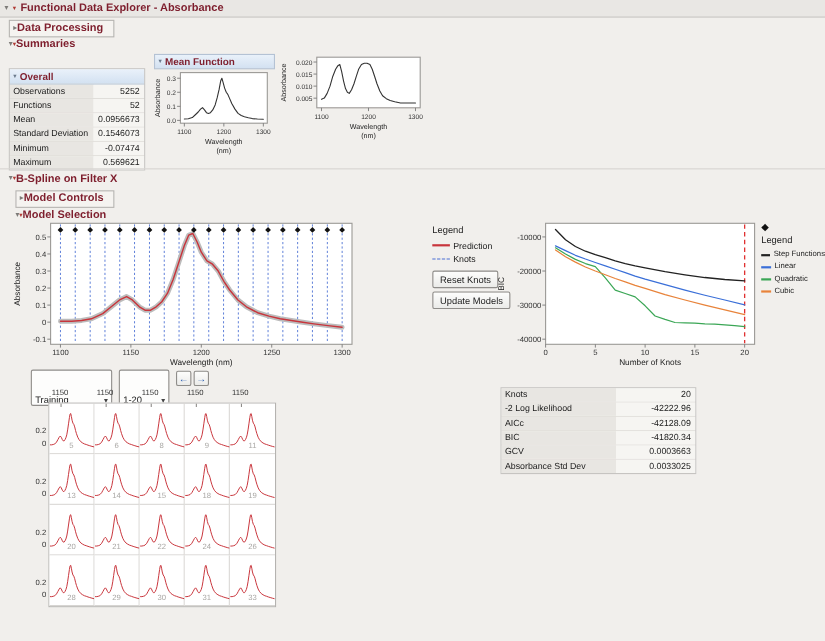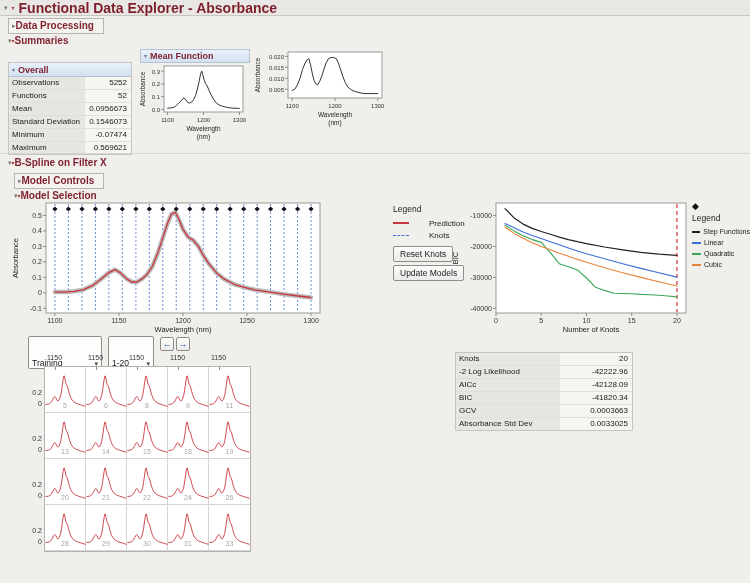--- a/index.html
+++ b/index.html
@@ -21,21 +21,21 @@
   .panel.nobody .panel-header { border:1px solid #b4c2d4; }
   .tri-panel { color:#6b7a8c; font-size:6px; line-height:1; }
   .trow { display:flex; font-size:8px; line-height:12px; }
   .trow + .trow { border-top:1px solid #e0deda; }
   .tlabel { background:#e8e6e2; padding:0 3px; flex:0 0 auto; }
   .tval { flex:1; text-align:right; padding:0 4px; background:#f6f5f2; }
   #panel-overall .tlabel { width:76px; }
   #panel-fit .tlabel { width:104px; }
   .chart-mount { line-height:0; }
   .legend-title { font-size:8.5px; color:#222; margin-bottom:3px; }
-  .legend-row { display:flex; align-items:center; gap:20px; height:12px; }
+  .legend-row { display:flex; align-items:center; gap:3px; height:12px; }
   .legend-swatch { display:inline-block; height:0; }
   .legend-label { font-size:8px; color:#222; white-space:nowrap; }
   #bic-legend .legend-label { font-size:7px; }
   #bic-legend .legend-row { height:11px; gap:3px; }
   .btn { position:absolute; font-size:8.5px; padding:2px 6px; background:linear-gradient(#fdfdfc,#ebebe9);
          border:1px solid #8f8d8a; border-radius:2px; color:#222; cursor:default; }
   .select { position:absolute; height:33px; border:1px solid #8f8d8a; background:#fdfdfc; font-size:8.5px;
             display:flex; align-items:flex-end; justify-content:space-between; padding:0 3px; border-radius:2px; }
   .select .arrow { font-size:7px; color:#444; }
   .navbtn { position:absolute; width:14px; height:14px; border:1px solid #8f8d8a; background:linear-gradient(#fdfdfc,#ebebe9);
@@ -50,21 +50,21 @@
   .ylab { position:absolute; width:20px; text-align:right; font-size:7px; color:#333; }
   .diamond-glyph { font-size:9px; color:#111; line-height:1; }
   svg text { font-family:"Liberation Sans",sans-serif; }
 </style>
 </head>
 <body>
 
 <div class="titlebar">
   <span class="tri-gray">▾</span>
   <span class="tri-red">▾</span>
-  <span class="maroon" style="font-size:14px">Functional Data Explorer - Absorbance</span>
+  <span class="maroon" style="font-size:10px">Functional Data Explorer - Absorbance</span>
 </div>
 
 <div class="sec-header boxed" style="left:8px; top:18px;">
   <span class="tri-gray">▸</span>
   <span class="maroon">Data Processing</span>
 </div>
 
 <div class="sec-header" style="left:8px; top:35px;">
   <span class="tri-gray">▾</span>
   <span class="tri-red">▾</span>

